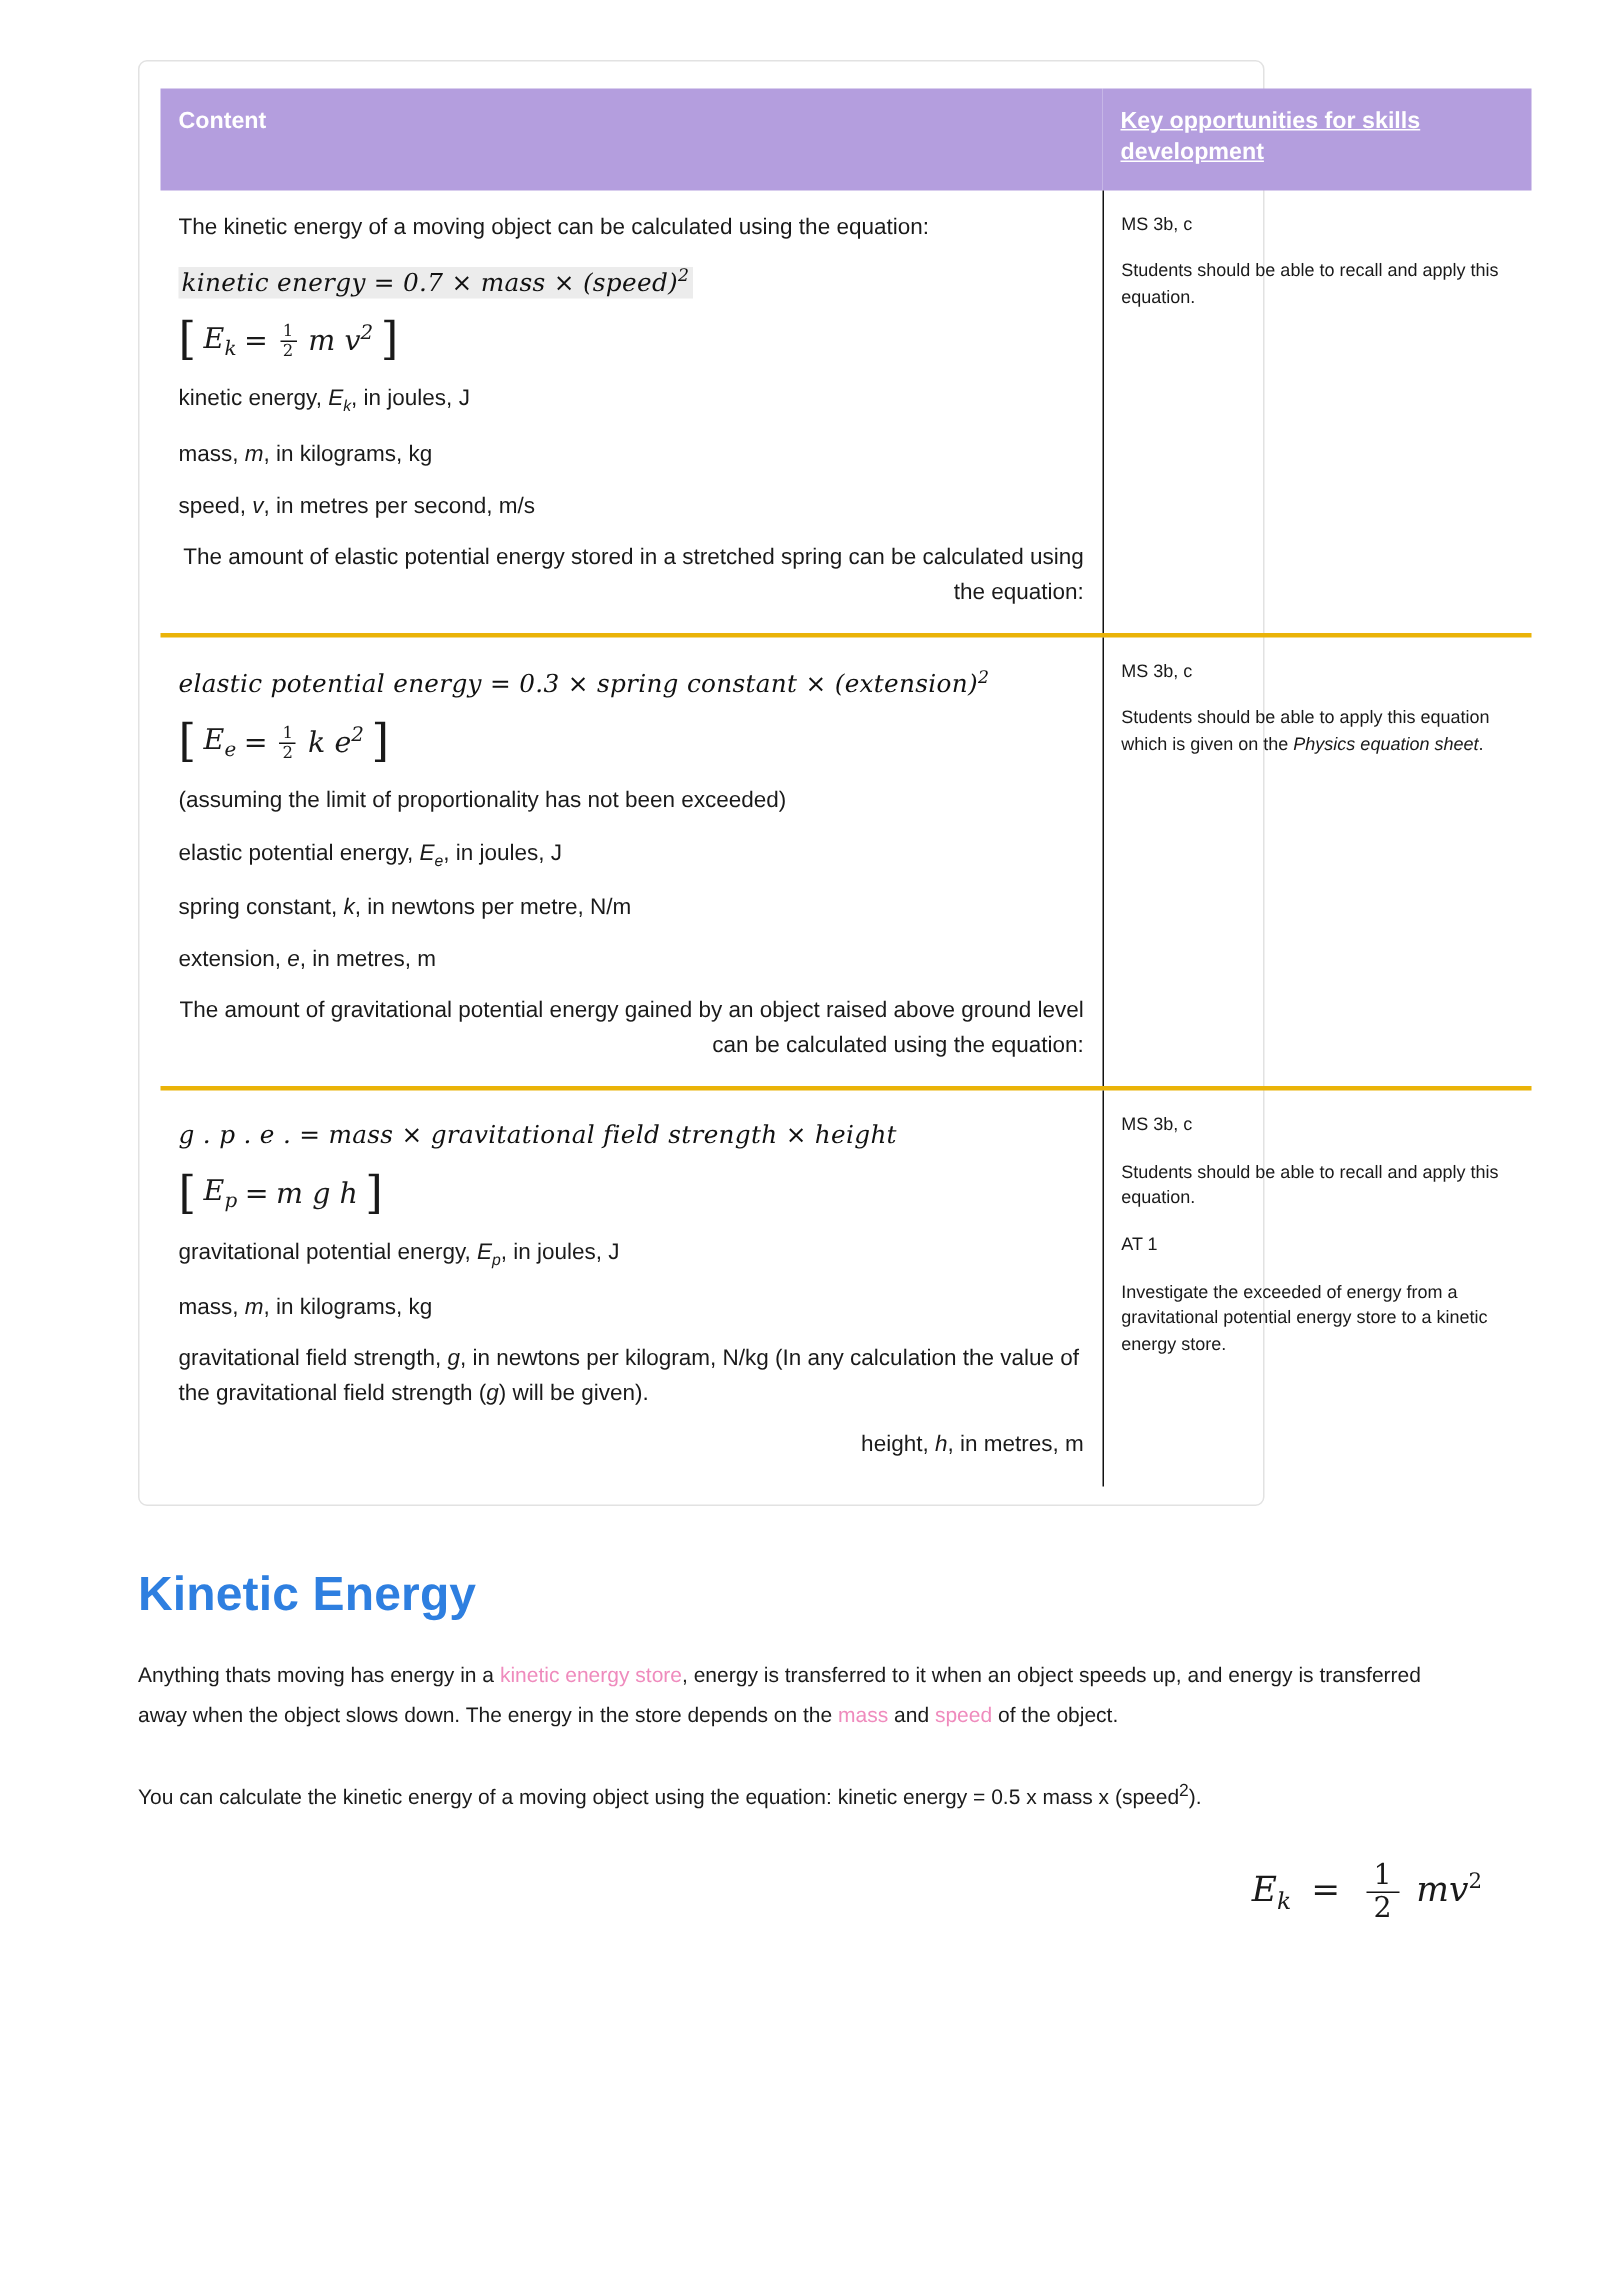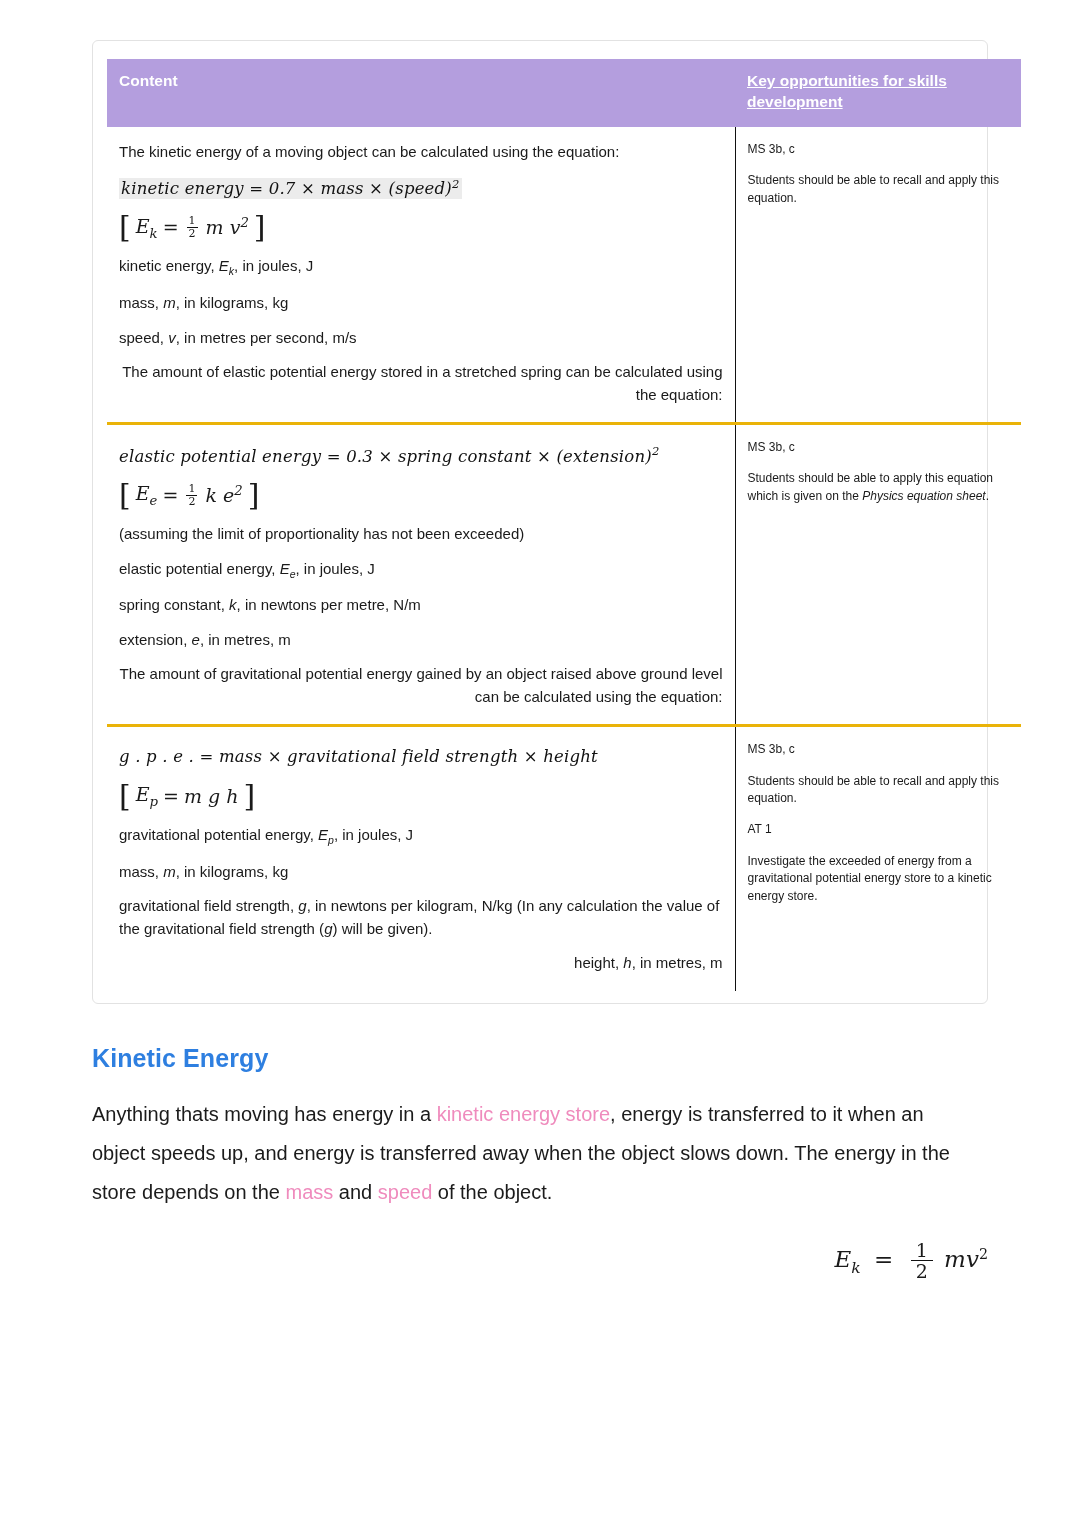--- a/index.html
+++ b/index.html
@@ -22,21 +22,21 @@
     padding: 40px 92px 0 92px;
   }
   
   .spec-card {
     border: 1px solid #e2e2e2;
     border-radius: 6px;
     background: #ffffff;
     padding: 18px 14px 12px 14px;
     box-shadow: 0 0 0 rgba(0,0,0,0);
     box-sizing: border-box;
-    width: 896px;
+    width: 751px;
     margin-left: 0;
   }
   table.spec {
     border-collapse: collapse;
     width: 866px;
     margin: 0 auto;
     table-layout: fixed;
   }
   table.spec th {
     background: #b49ede;
@@ -108,27 +108,27 @@
   sup.sm { font-size: 0.7em; }
 
   
   td.right p { margin: 0 0 14px 0; font-size: 12px; line-height: 1.45; }
   td.right p:last-child { margin-bottom: 0; }
   .ital { font-style: italic; }
 
   
   h2.section-title {
     color: #2e7fe0;
-    font-size: 25px;
+    font-size: 32px;
     font-weight: bold;
     margin: 40px 0 22px 0;
     letter-spacing: 0.1px;
   }
   p.body {
-    font-size: 20px;
+    font-size: 14px;
     line-height: 1.95;
     margin: 0 14px 26px 0;
     color: #1b1b1b;
   }
   .pink { color: #ef8bbd; }
   .eq-display {
     text-align: right;
     font-family: "DejaVu Serif", serif;
     font-size: 23px;
     margin: 28px 0 10px 0;
@@ -247,20 +247,23 @@
     </tbody>
       </table>
   </div>
 
   <h2 class="section-title">Kinetic Energy</h2>
 
   <p class="body">
     <span>Anything thats moving has energy in a </span><span class="pink">kinetic energy store</span><span>, energy is transferred to it when an object speeds up, and energy is transferred away when the object slows down. The energy in the store depends on the </span><span class="pink">mass</span><span> and </span><span class="pink">speed</span><span> of the object.</span>
   </p>
 
+  <p class="body">
+    <span>You can calculate the kinetic energy of a moving object using the equation: kinetic energy = 0.5 x mass x (speed</span><sup>2</sup><span>).</span>
+  </p>
 
   <div class="eq-display">
     <span class="eq-italic"><span>E</span><sub style="font-size:0.68em;">k</sub></span>
     <span style="padding:0 6px;">=</span>
     <span class="frac2">
       <span class="num">1</span>
       <span class="den">2</span>
     </span>
     <span class="eq-italic">mv</span><sup style="font-size:0.62em;">2</sup>
   </div>

